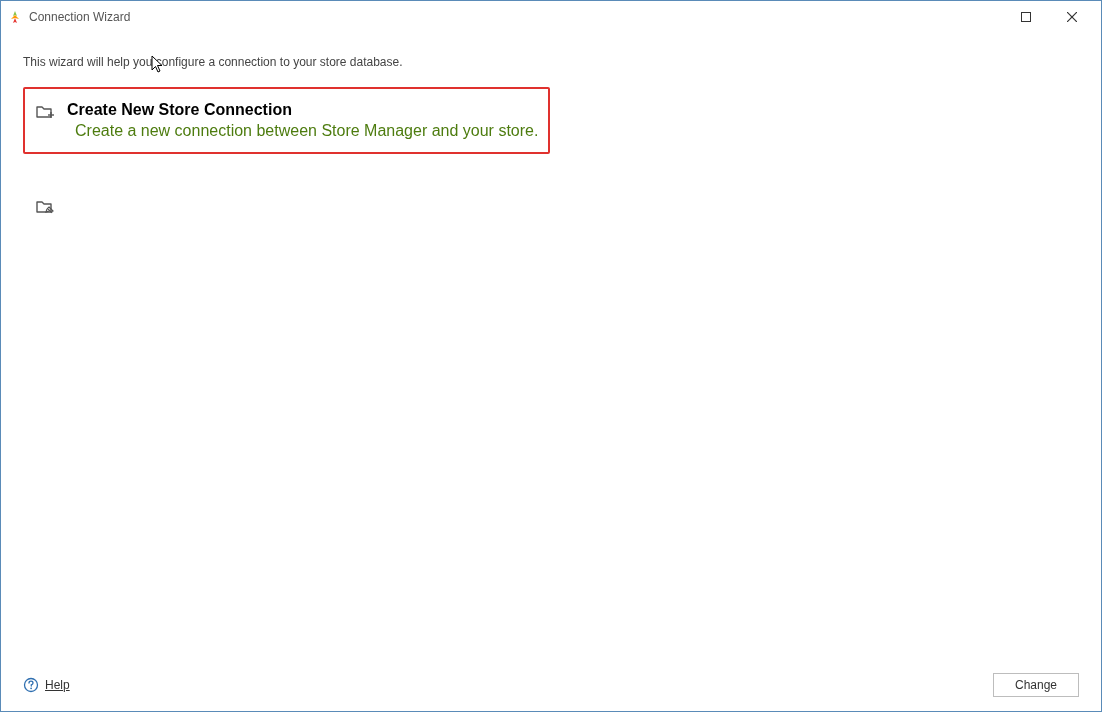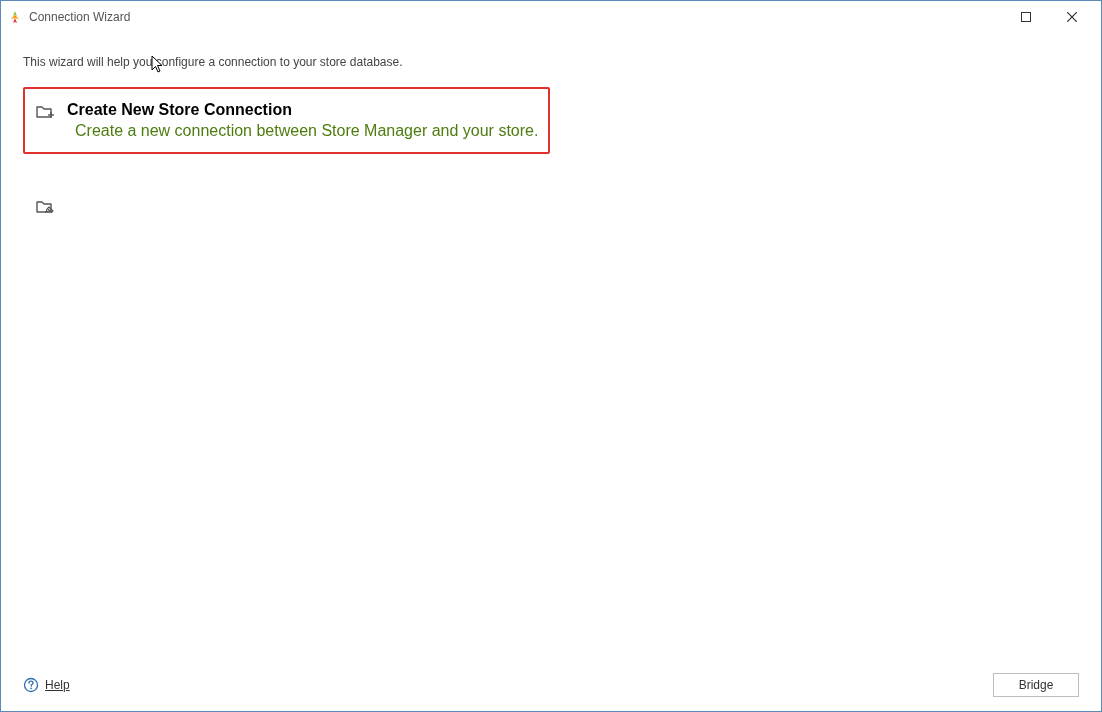--- a/index.html
+++ b/index.html
@@ -197,16 +197,16 @@
 
   <div class="footer">
     <div class="help-link">
       <svg width="16" height="16" viewBox="0 0 16 16">
         <circle cx="8" cy="8" r="6.5" fill="none" stroke="#2f6fb0" stroke-width="1.3"></circle>
         <path d="M6 6 Q6 4.2 8 4.2 Q10 4.2 10 6 Q10 7.3 8.3 7.8 L8.3 9" fill="none" stroke="#2f6fb0" stroke-width="1.3" stroke-linecap="round"></path>
         <circle cx="8.1" cy="11.3" r="0.9" fill="#2f6fb0"></circle>
       </svg>
       <span class="help-text">Help</span>
     </div>
-    <button class="cancel-btn">Bridge</button>
+    <button class="cancel-btn">Change</button>
   </div>
 
 </div>
 
 </body></html>

